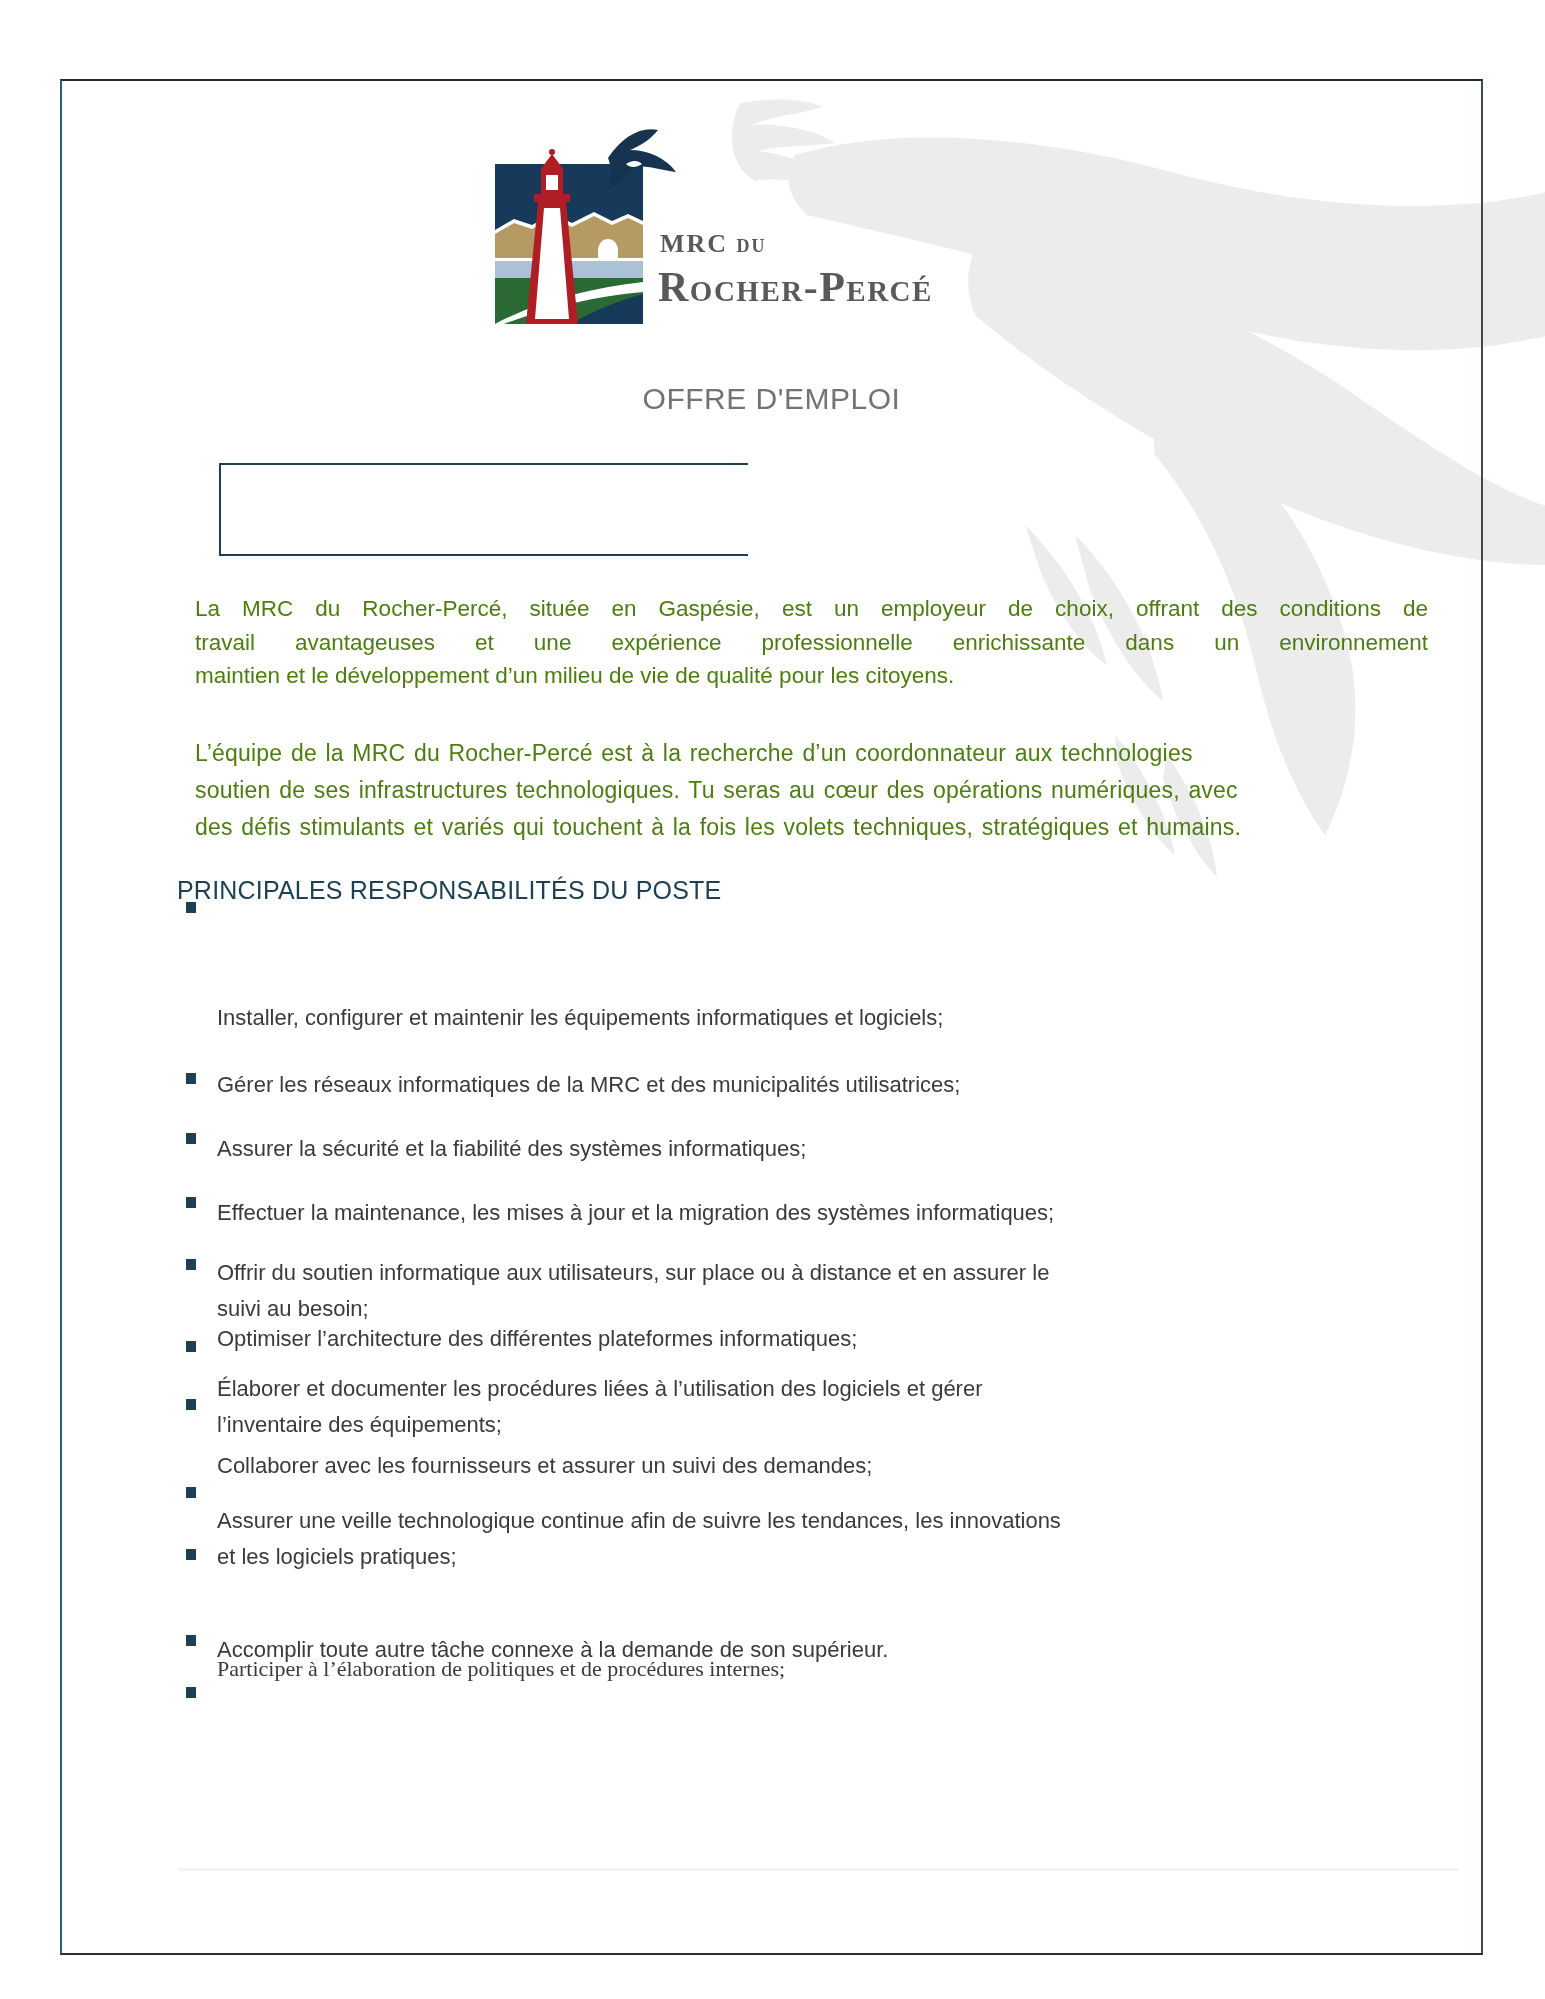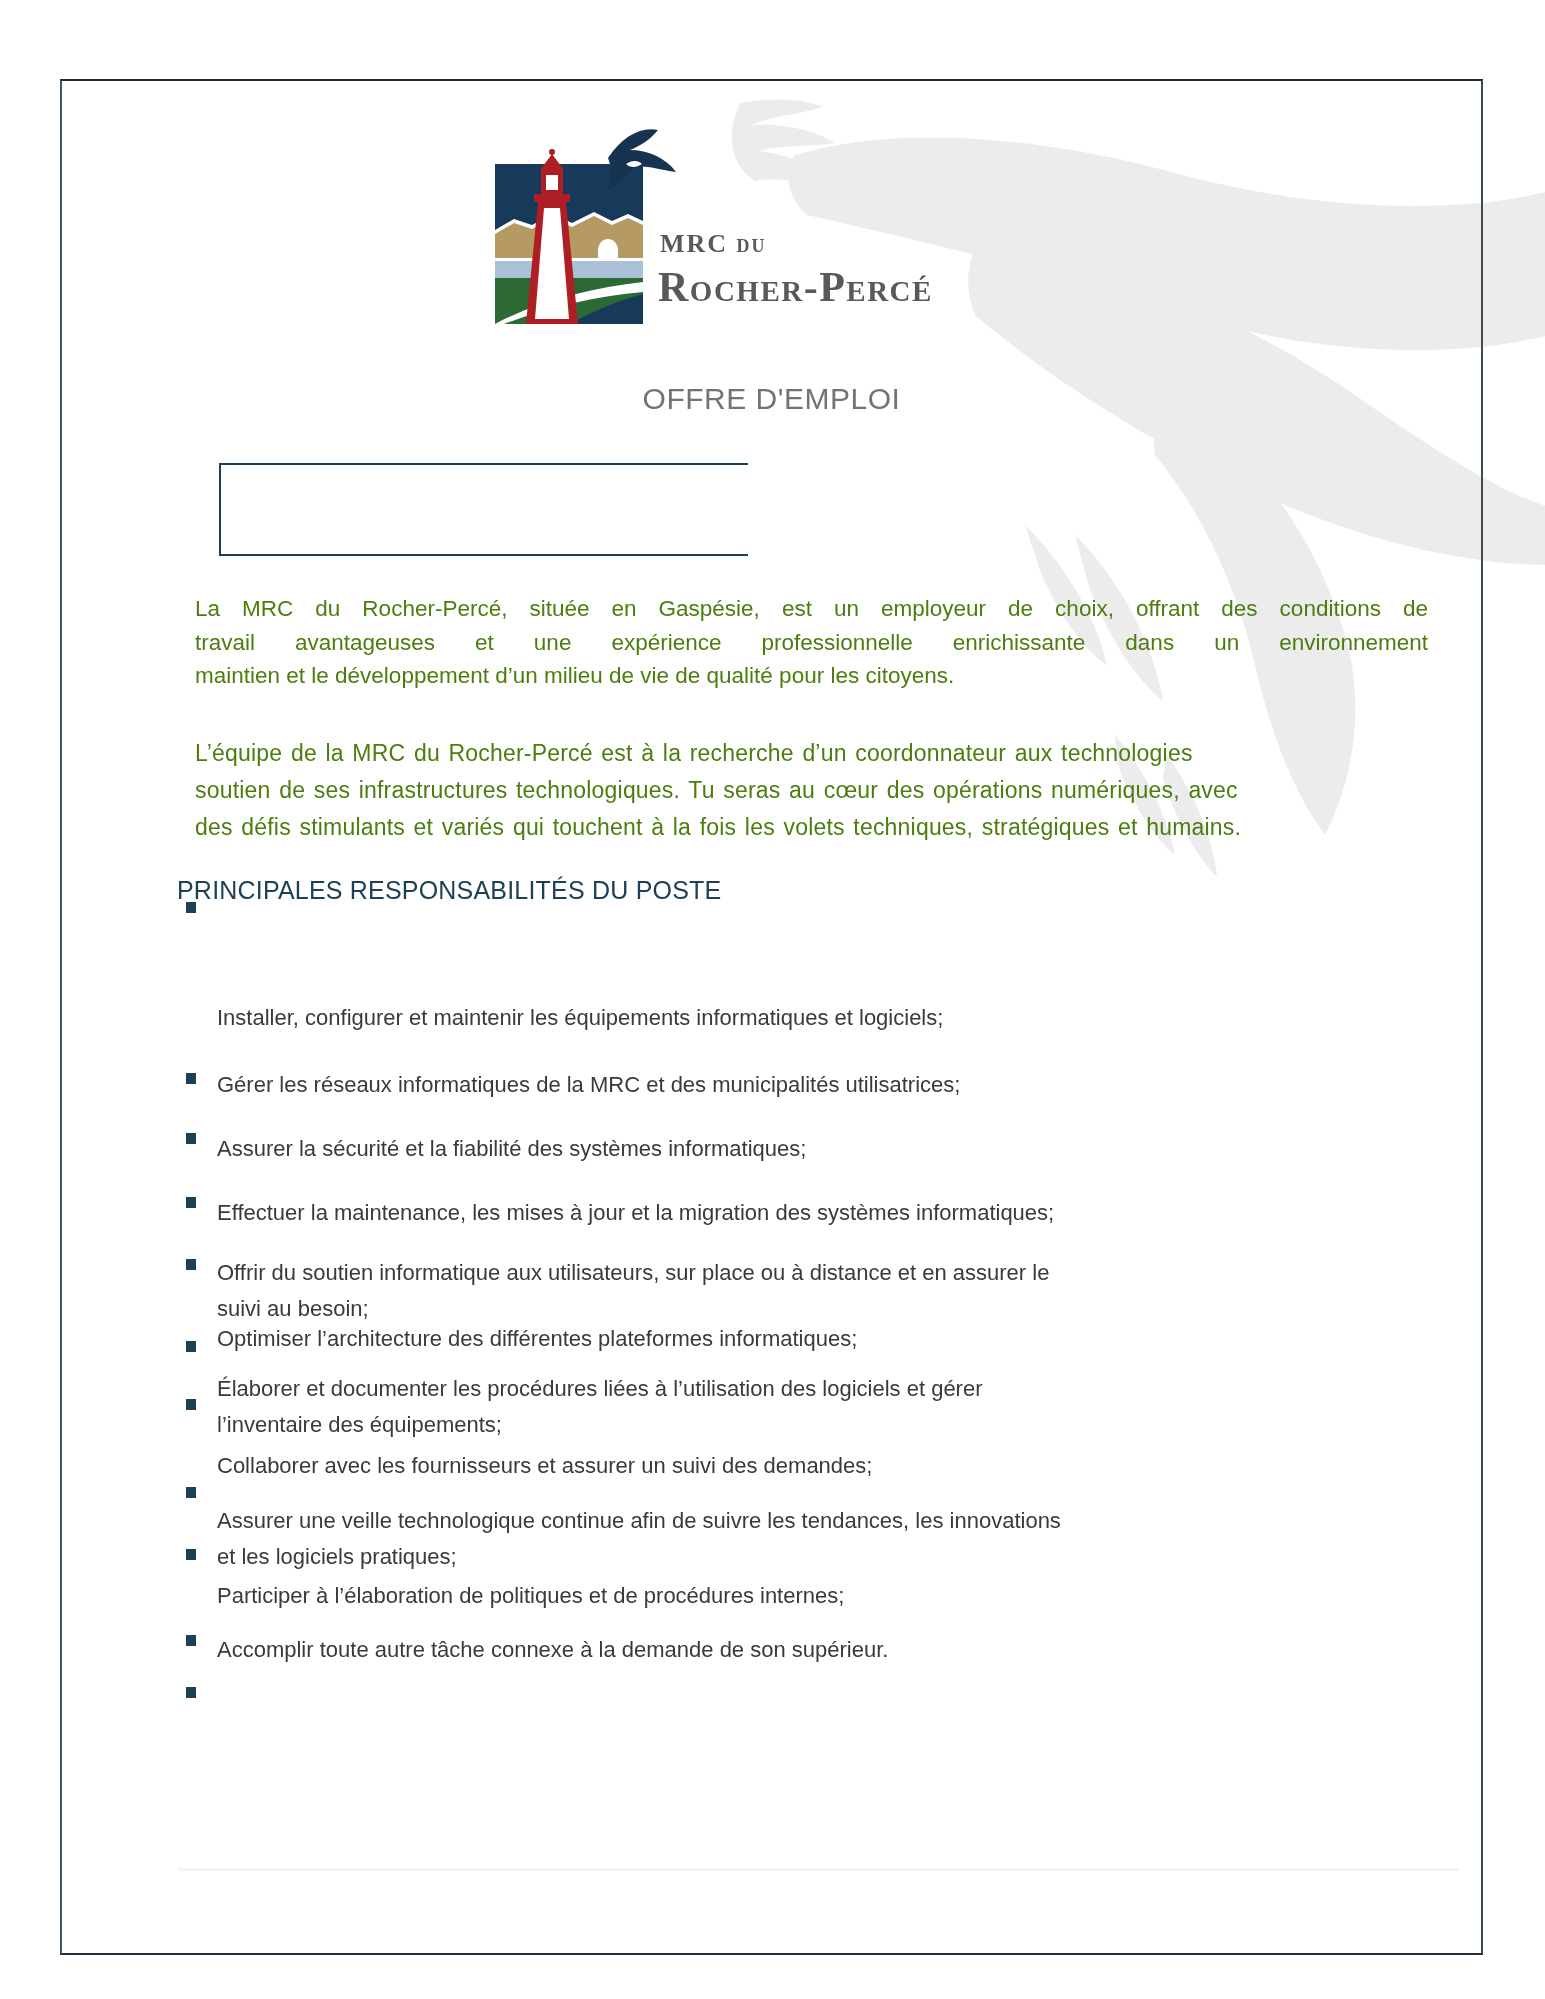--- a/index.html
+++ b/index.html
@@ -53,21 +53,21 @@
   #li0{top:821px;}  #li0 .sq{top:0;}
   #li1{top:919px;}
   #li2{top:986px;}  #li2 .sq{top:6px;}
   #li3{top:1050px;} #li3 .sq{top:2px;}
   #li4{top:1114px;} #li4 .sq{top:2px;}
   #li5{top:1174px;} #li5 .sq{top:4px;}
   #li6{top:1240px;} #li6 .sq{top:20px;}
   #li7{top:1290px;} #li7 .sq{top:28px;}
   #li8{top:1367px;} #li8 .sq{top:39px;}
   #li9{top:1422px;} #li9 .sq{top:46px;}
-  #li10{top:1497px;}
+  #li10{top:1570px;font-family:Liberation Serif, serif;}
   #li11{top:1551px;} #li11 .sq{top:3px;}
   #li12{top:1606px;} #li12 .sq{top:0;}
   
   #footer-rule{position:absolute;left:116px;top:1787px;width:1281px;height:3px;background:#f3f3f3;}
 </style>
 </head>
 <body>
 
 <svg id="watermark" viewBox="0 0 995 790" xmlns="http://www.w3.org/2000/svg" aria-hidden="true">
   <g fill="#ececec">

